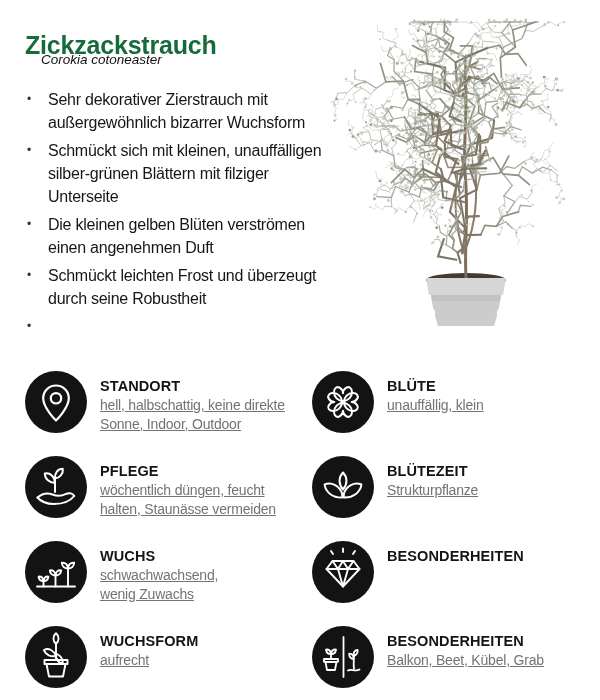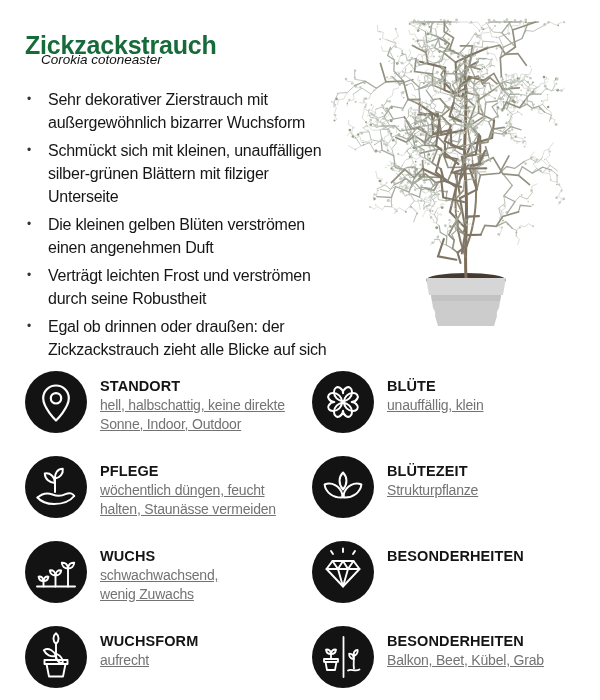--- a/index.html
+++ b/index.html
@@ -66,27 +66,25 @@
       <span class="bullet-text">Schmückt sich mit kleinen, unauffälligen
 silber-grünen Blättern mit filziger Unterseite</span>
     </li>
   <li>
       <span class="bullet-dot">•</span>
       <span class="bullet-text">Die kleinen gelben Blüten verströmen
 einen angenehmen Duft</span>
     </li>
   <li>
       <span class="bullet-dot">•</span>
-      <span class="bullet-text">Verträgt leichten Frost und verströmen
+      <span class="bullet-text">Schmückt leichten Frost und überzeugt
 durch seine Robustheit</span>
     </li>
   <li>
       <span class="bullet-dot">•</span>
-      <span class="bullet-text">Egal ob drinnen oder draußen: der
-Zickzackstrauch zieht alle Blicke auf sich</span>
     </li>
 </ul>
 
 <div class="plant">
   <svg viewBox="0 0 262 332" xmlns="http://www.w3.org/2000/svg">
     <ellipse cx="138" cy="272" rx="40" ry="7" fill="#453a2f"></ellipse>
     <path d="M98 270 L178 270 L175 287 L101 287 Z" fill="#d6d6d6"></path>
     <path d="M103 287 L173 287 L171 300 Q168 304 169 308 L166 318 H110 L107 308 Q108 304 105 300 Z" fill="#cccccc"></path>
     <path d="M103 287 L173 287 L172 293 H104 Z" fill="#c2c2c2"></path>
     <path d="M138 270 C136 235 141 205 137 165 C135 135 140 105 137 70" fill="none" stroke="#7d6e5c" stroke-width="3"></path>

